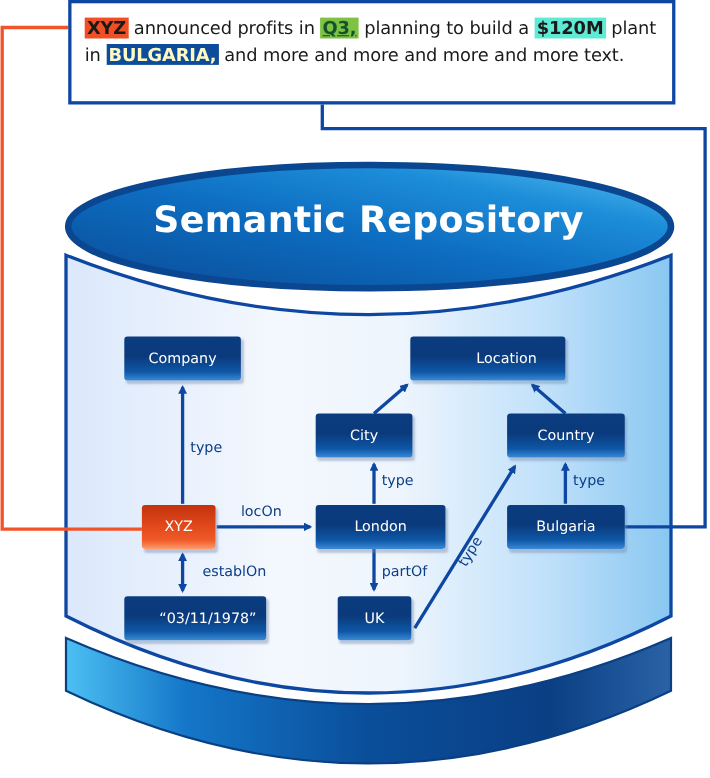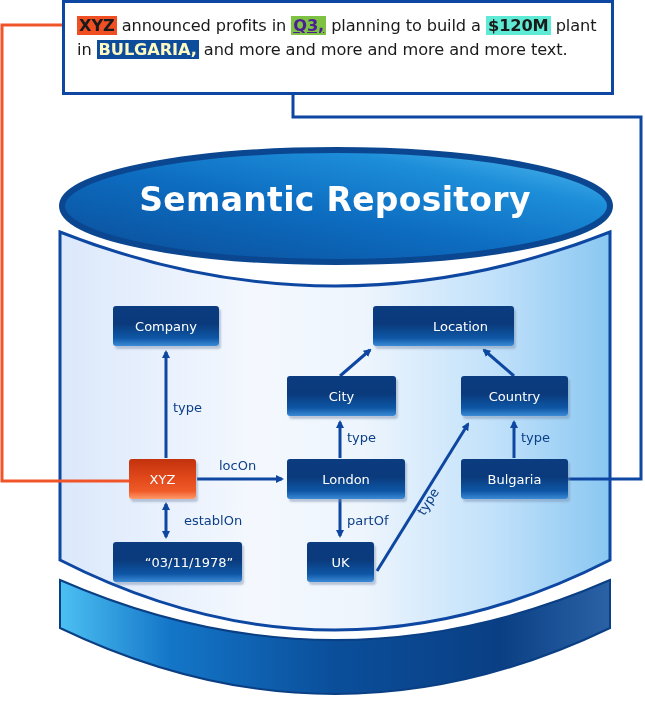--- a/index.html
+++ b/index.html
@@ -8,21 +8,21 @@
   .textbox {
     position: absolute; left: 62px; top: 0px; width: 546px; height: 89px;
     border: 3px solid #0d47a1; border-top-width: 3px; background: #fff; box-sizing: content-box;
   }
   .textbox p {
     margin: 0; position: absolute; left: 12px; top: 11px; width: 530px;
     font-family: "DejaVu Sans", sans-serif; font-size: 16.2px; line-height: 23.5px; color: #1a1a1a; letter-spacing: -0.1px;
   }
   .hl { font-weight: bold; padding: 0 2px; }
   .hl-org { background: #f04e23; color: #1a1a1a; }
-  .hl-green { background: #7dc242; color: #4c1d95; text-decoration: underline; }
+  .hl-green { background: #7dc242; color: #14532d; text-decoration: underline; }
   .hl-yellow { background: #5eead4; color: #1a1a1a; }
   .hl-blue { background: #0d4c9a; color: #fef9c3; }
   .node {
     position: absolute; height: 40px; border-radius: 3px;
     background: linear-gradient(to bottom, #0b3c7f 0%, #0a3a7c 45%, #0e57a6 80%, #3b8ad6 100%);
     color: #fff; font-family: "DejaVu Sans", sans-serif; font-size: 13px;
     display: flex; align-items: center; justify-content: center;
     box-shadow: 2px 3px 2px rgba(120,140,170,0.45);
   }
   .node.highlight {
@@ -93,21 +93,21 @@
   </svg>
 
   <div class="textbox">
     <p><span class="hl hl-org">XYZ</span><span> announced profits in </span><span class="hl hl-green">Q3,</span><span> planning to build a </span><span class="hl hl-yellow">$120M</span><span> plant in </span><span class="hl hl-blue">BULGARIA,</span><span> and more and more and more and more text.</span></p>
   </div>
 
   <div class="title">Semantic Repository</div>
 
   <div class="node" style="left:113px;top:306px;width:106px;">Company</div>
   <div class="node" style="left:373px;top:306px;width:107px;padding-left:34px;">Location</div>
-  <div class="node" style="left:287px;top:376px;width:109px;">City</div>
+  <div class="node" style="left:287px;top:376px;width:88px;">City</div>
   <div class="node" style="left:461px;top:376px;width:107px;">Country</div>
   <div class="node highlight" style="left:129px;top:459px;width:67px;">XYZ</div>
   <div class="node" style="left:287px;top:459px;width:118px;">London</div>
   <div class="node" style="left:461px;top:459px;width:107px;">Bulgaria</div>
   <div class="node" style="left:113px;top:542px;width:106px;padding-left:23px;">“03/11/1978”</div>
   <div class="node" style="left:307px;top:542px;width:67px;">UK</div>
 
   <div class="edge-label" style="left:173px;top:400px;">type</div>
   <div class="edge-label" style="left:219px;top:458px;">locOn</div>
   <div class="edge-label" style="left:164px;top:513px;margin-left:20px;">establOn</div>

